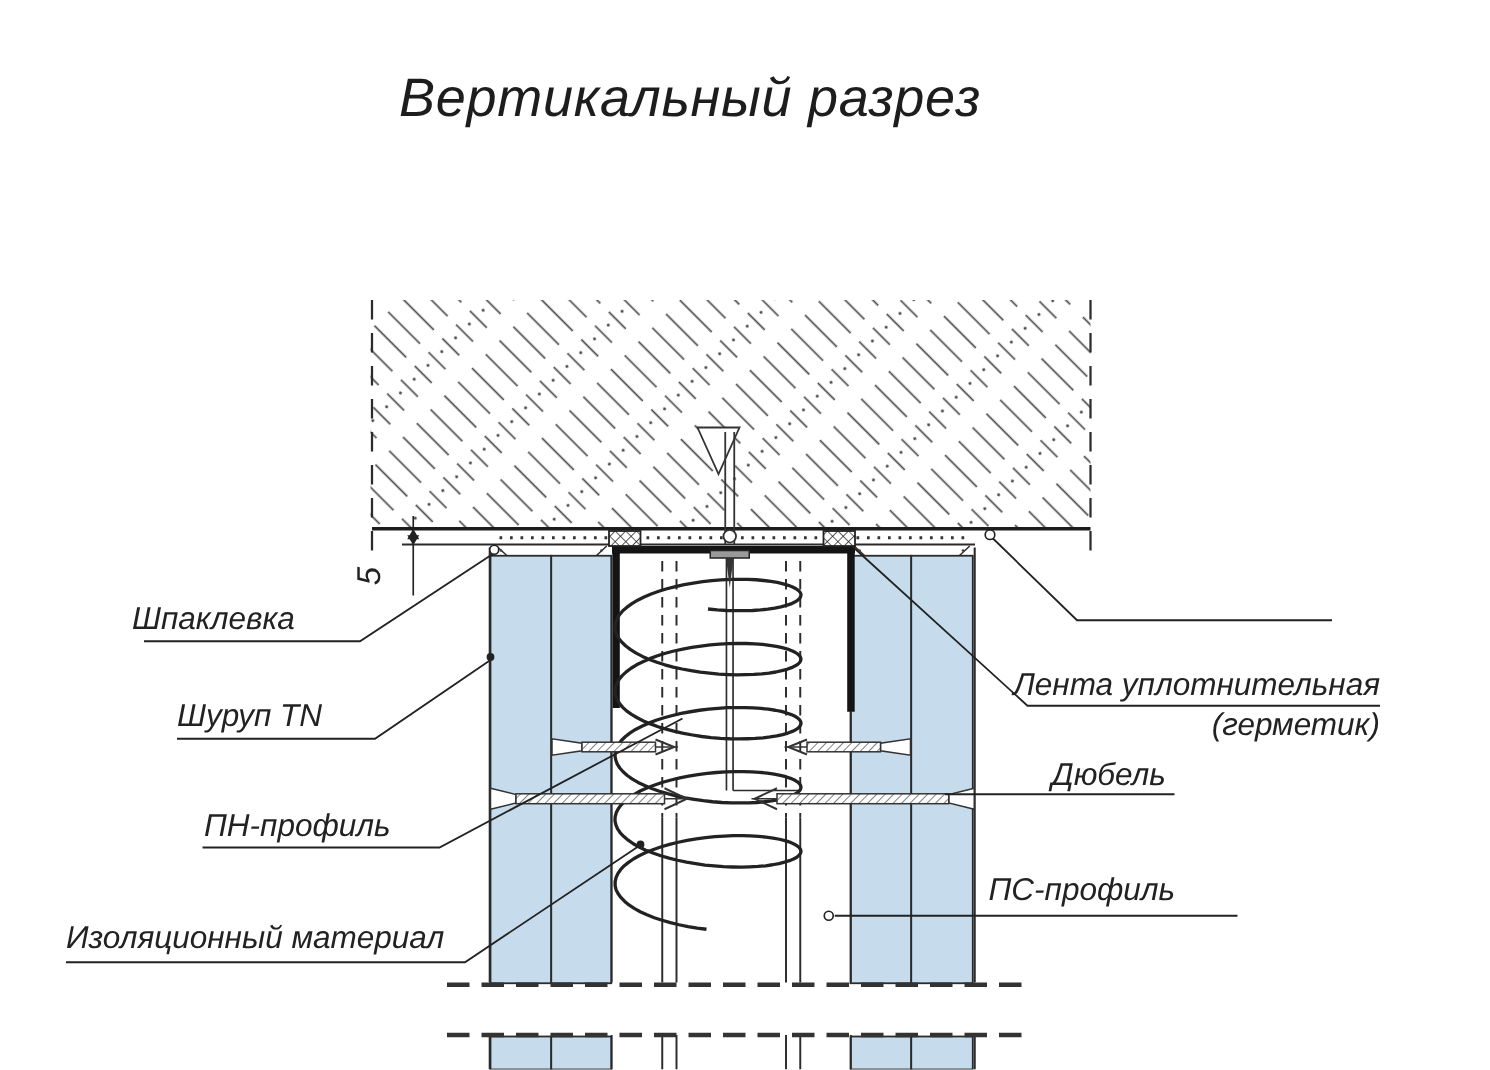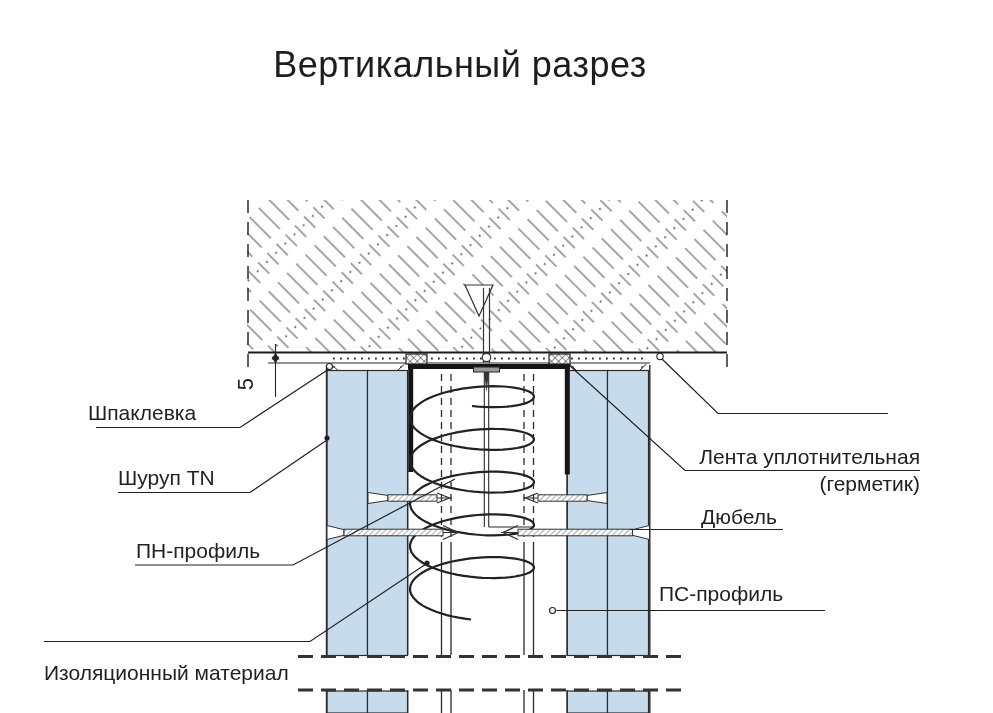--- a/index.html
+++ b/index.html
@@ -1,17 +1,17 @@
 <!DOCTYPE html>
 <html><head>
 <meta charset="utf-8">
 <style>
   html,body{margin:0;padding:0;}
   body{font-family:"Liberation Sans", sans-serif; background:#ffffff;}
-  #stage{position:relative;width:993px;height:713px;background:#fff;overflow:hidden;}
+  #stage{position:relative;width:993px;height:713px;background:#fff;overflow:hidden;font-style:italic;}
   #drawing{position:absolute;left:0;top:0;width:993px;height:713px;}
   .lbl{position:absolute;color:#222;font-size:21px;line-height:27px;white-space:nowrap;}
   .lbl.right{text-align:right;}
   #title{position:absolute;left:180px;top:44px;width:560px;text-align:center;
          font-size:36px;color:#1d1d1d;letter-spacing:0.5px;}
   #dim5{position:absolute;left:227px;top:370px;width:40px;height:28px;
         font-size:22px;color:#222;transform:rotate(-90deg);transform-origin:50% 50%;text-align:center;}
   .board{fill:var(--board-fill,#c6dcec);stroke:#2b2b2b;stroke-width:1.2;}
   .thin{stroke:#2b2b2b;stroke-width:1.2;fill:none;}
   .thin14{stroke:#2b2b2b;stroke-width:1.4;fill:none;}
@@ -179,21 +179,21 @@
       <line x1="298" y1="690" x2="682" y2="690" stroke="#333" stroke-width="3" stroke-dasharray="15 8"></line>
     </g>
   </svg>
 
   <div id="title">Вертикальный разрез</div>
   <div id="dim5">5</div>
 
   <div class="lbl" style="left:88px;top:399px;">Шпаклевка</div>
   <div class="lbl" style="left:118px;top:464px;">Шуруп TN</div>
   <div class="lbl" style="left:136px;top:537px;">ПН-профиль</div>
-  <div class="lbl" style="left:44px;top:612px;margin-top:47px;">Изоляционный материал</div>
+  <div class="lbl" style="left:44px;top:612px;">Изоляционный материал</div>
 
 
   <div class="lbl right" style="left:620px;top:443px;width:300px;">
     <div>Лента уплотнительная</div>
     <div>(герметик)</div>
   </div>
 
   <div class="lbl" style="left:701px;top:503px;text-align:center;">Дюбель</div>
   <div class="lbl" style="left:659px;top:580px;">ПС-профиль</div>
 </div>

